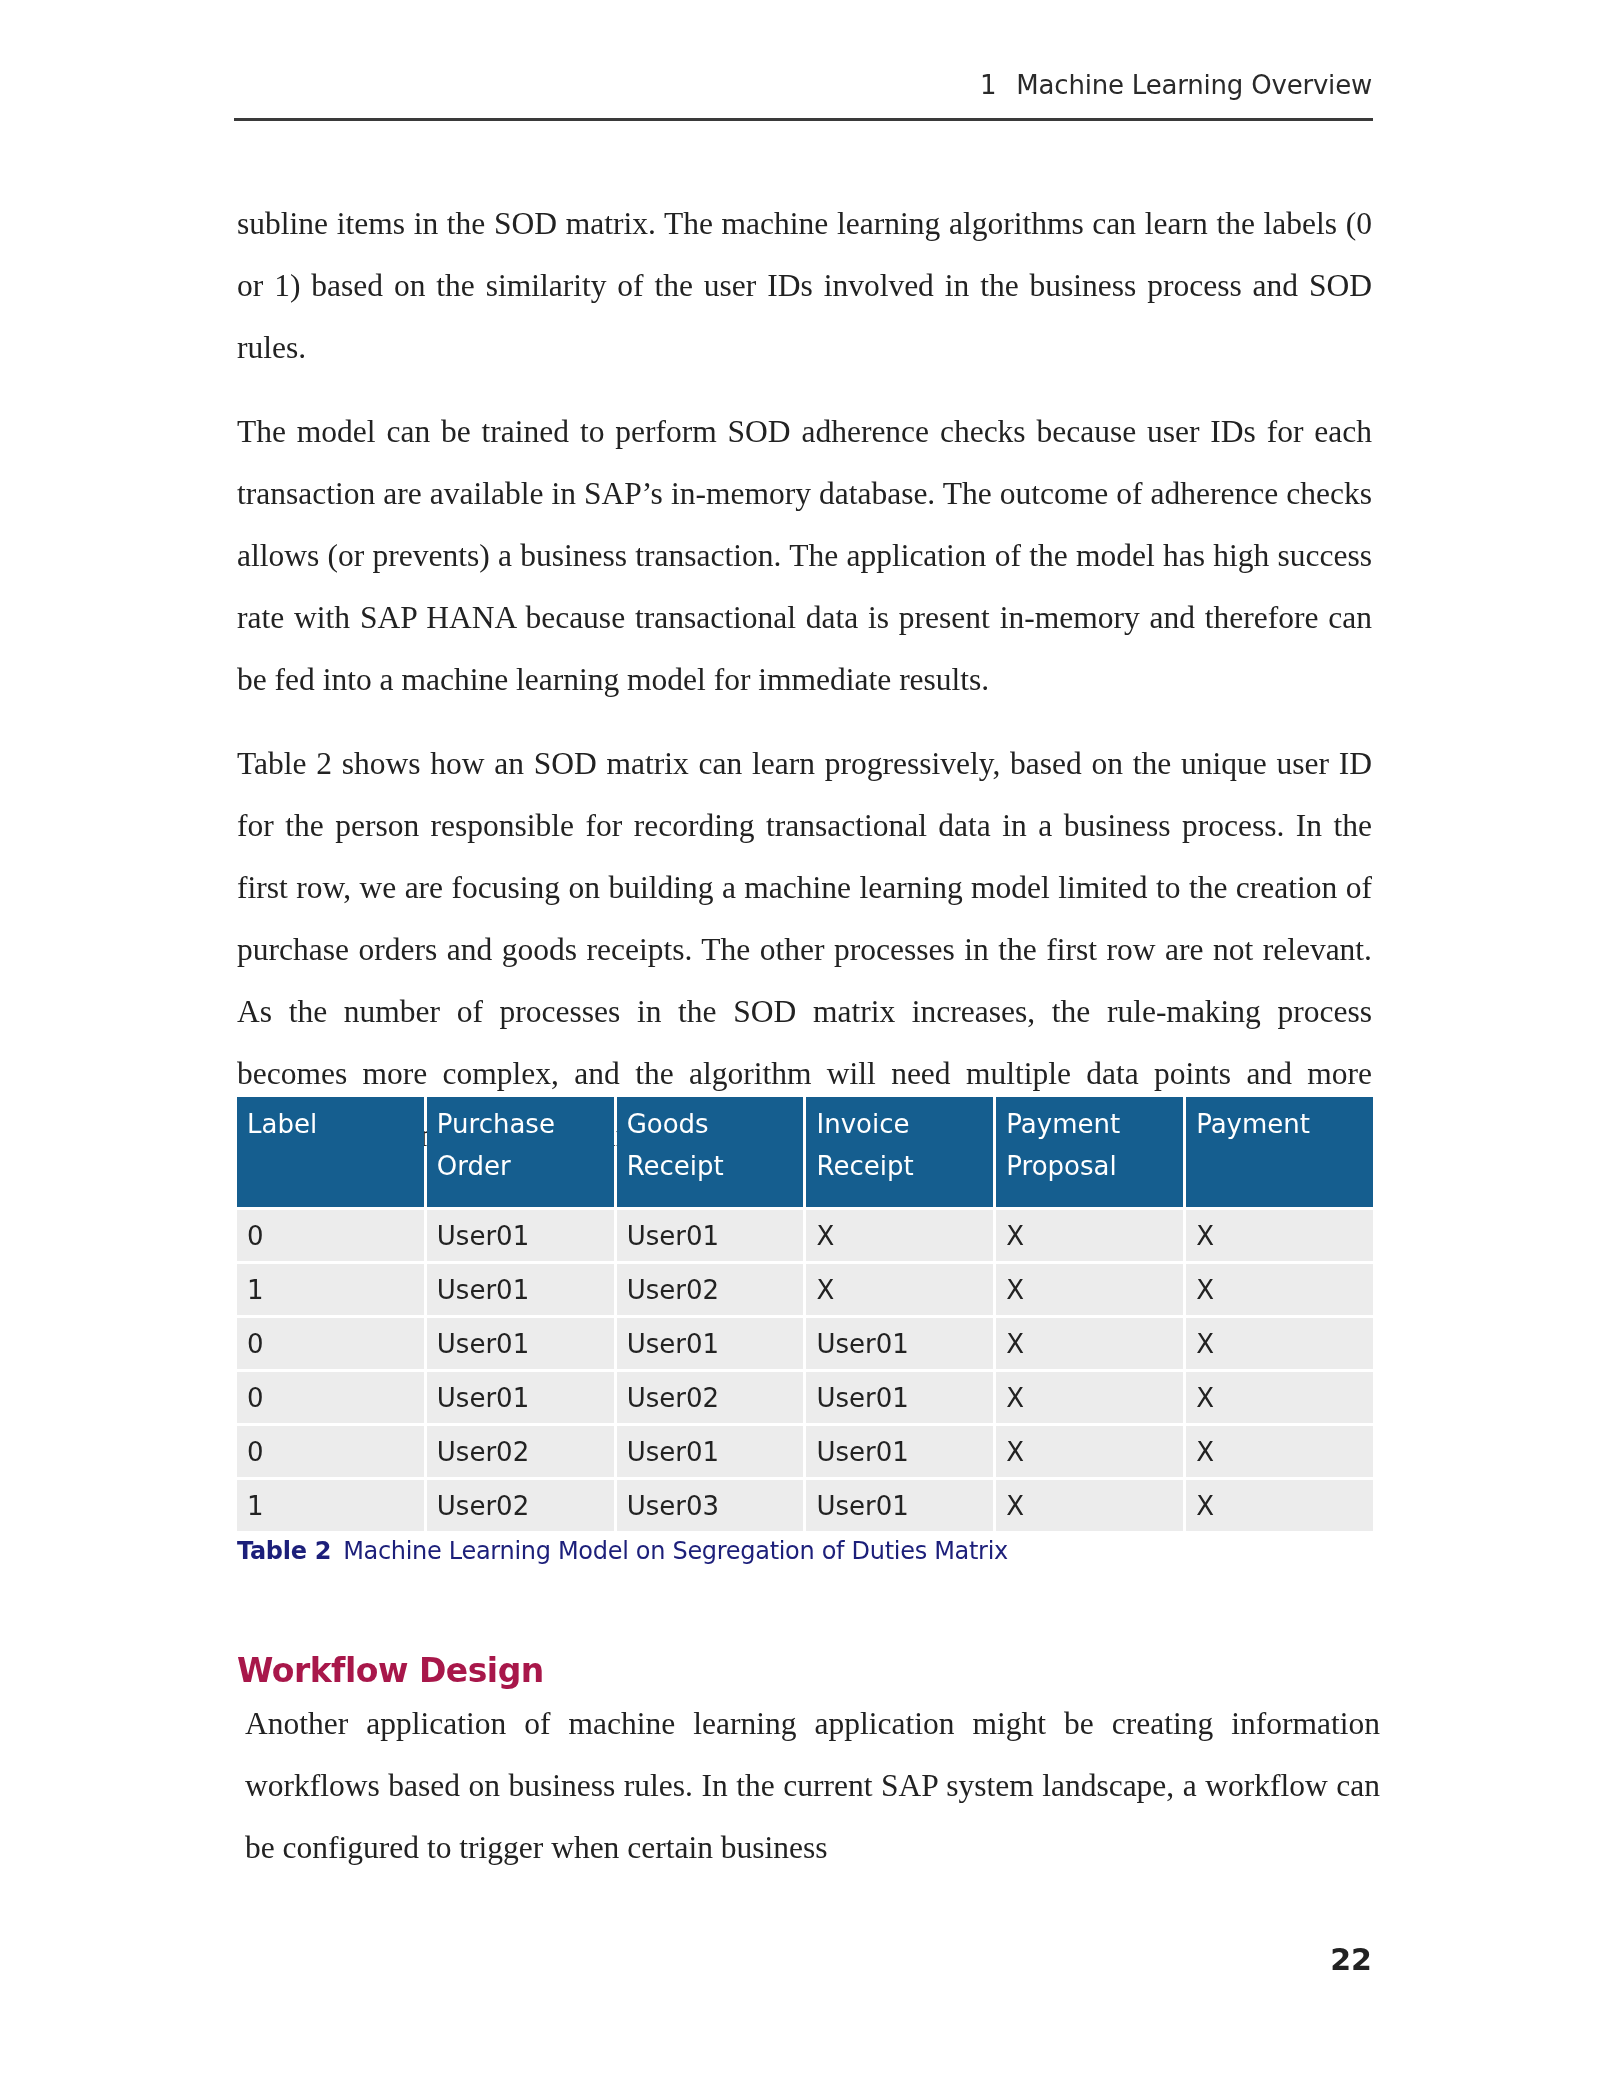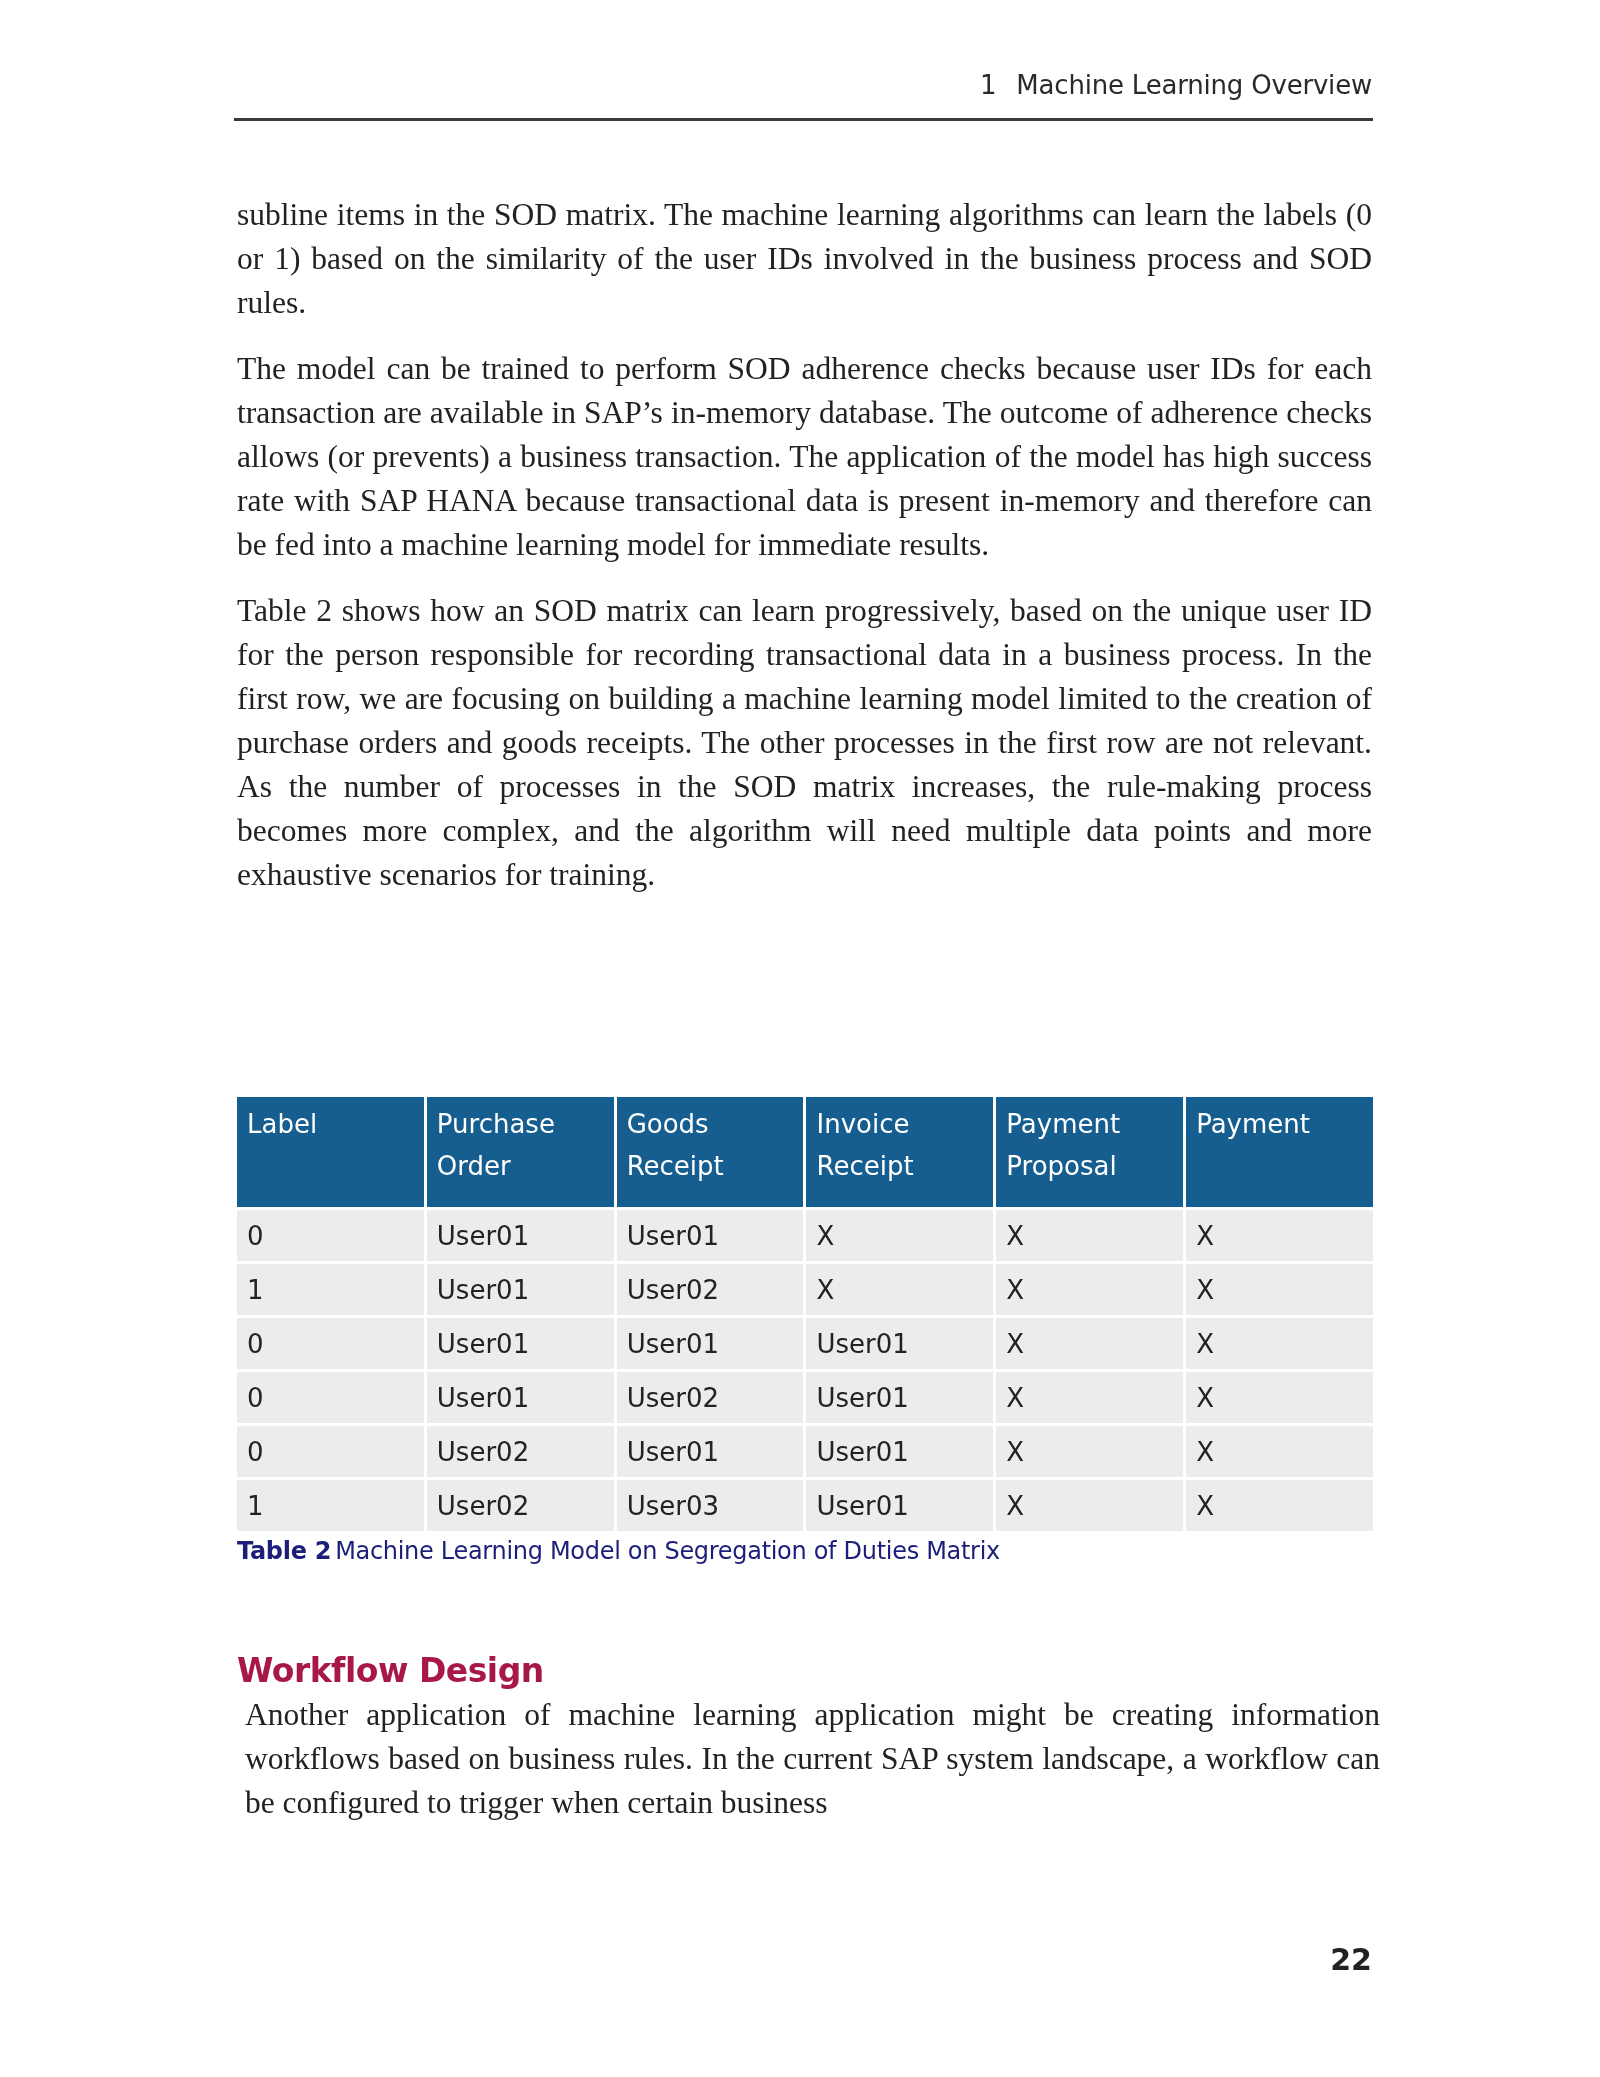--- a/index.html
+++ b/index.html
@@ -44,21 +44,21 @@
     .body-text {
       position: absolute;
       top: 193px;
       left: 0;
       width: 1135px;
     }
     p.para {
       margin: 0 0 22px 0;
       font-family: "Liberation Serif", "DejaVu Serif", serif;
       font-size: 31.5px;
-      line-height: 44px;
+      line-height: 62px;
       text-align: justify;
       color: #222222;
       hyphens: manual;
     }
     .table-wrap {
       position: absolute;
       top: 1097px;
       left: 0;
       width: 1136px;
     }
@@ -99,21 +99,21 @@
       top: 1537px;
       left: 0;
       font-family: "DejaVu Sans", "Liberation Sans", sans-serif;
       font-size: 24px;
       color: #1c1f7a;
       white-space: nowrap;
       letter-spacing: -0.3px;
     }
     .caption .cap-label {
       font-weight: bold;
-      margin-right: 4px;
+      margin-right: 12px;
     }
     .section-heading {
       position: absolute;
       top: 1651px;
       left: 0;
       margin: 0;
       font-family: "DejaVu Sans", "Liberation Sans", sans-serif;
       font-weight: bold;
       font-size: 33px;
       color: #a8174a;

